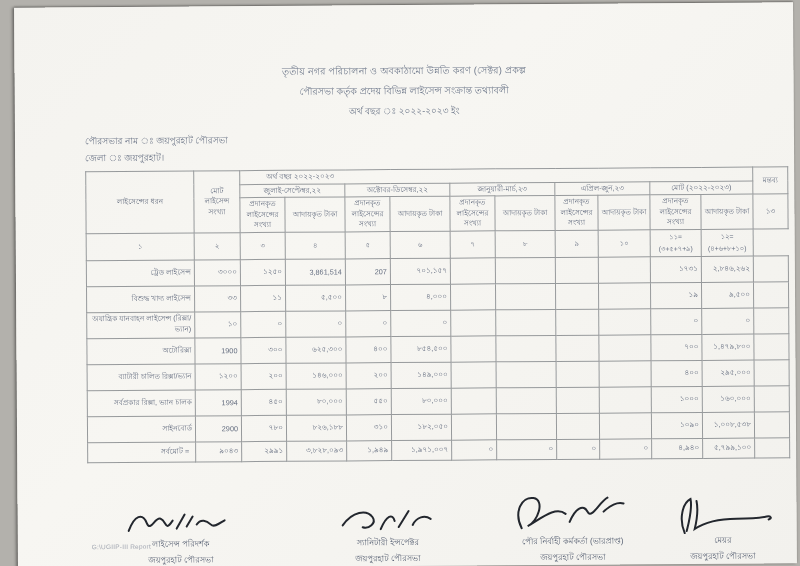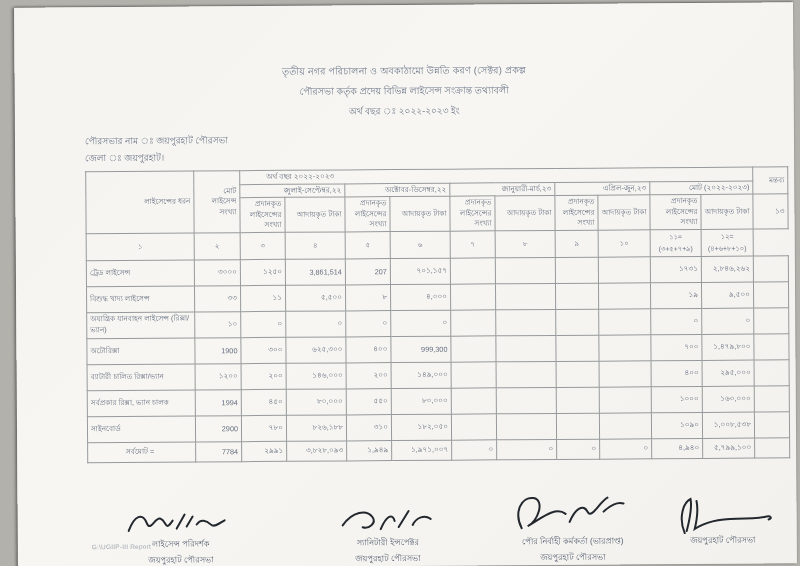--- a/index.html
+++ b/index.html
@@ -29,27 +29,27 @@
     font-size:7.3px;
     color:#656e80;
   }
   table.lic th, table.lic td {
     border:1px solid #979a9c;
     padding:1px 3px;
     vertical-align:middle;
     font-weight:normal;
     overflow:hidden;
   }
-  table.lic th { text-align:right; line-height:1.45; }
-  td.lbl { text-align:left; line-height:1.5; }
+  table.lic th { text-align:center; line-height:1.45; }
+  td.lbl { text-align:right; line-height:1.5; }
   td.num { text-align:right; }
   td.serial { text-align:center; font-size:6.8px; padding:1px 1px; }
   tr.data-row td { height:26px; }
   tr.total-row td { height:20px; }
-  tr.total-row td.lbl { text-align:center; padding-right:6px; }
+  tr.total-row td.lbl { text-align:right; padding-right:6px; }
   .year-head { text-align:left !important; padding-left:26px !important; }
 
   .sig-area { position:relative; margin:8px 0 0 70px; width:702px; height:100px; }
   .sig-block { position:absolute; text-align:center; font-size:8.2px; line-height:16px; color:#68718. }
   .sig-block { color:#68718a; }
   .sig-block .bold { color:#5a6375; }
   .sig-svg { display:block; margin:0 auto -4px auto; }
   .sig-svg path { fill:none; stroke:#23272e; stroke-width:2; stroke-linecap:round; }
   .footer-path { position:absolute; left:74px; bottom:18px; font-size:6.5px; color:#a3a8b2; letter-spacing:.2px; }
 </style>
@@ -172,21 +172,21 @@
           <td class="num">০</td>
           <td class="num">০</td>
           <td class="num"></td>
         </tr>
         <tr class="data-row">
           <td class="lbl">অটোরিক্সা</td>
           <td class="num">1900</td>
           <td class="num">৩০০</td>
           <td class="num">৬২৫,৩০০</td>
           <td class="num">৪০০</td>
-          <td class="num">999,300</td>
+          <td class="num">৮৫৪,৫০০</td>
           <td class="num"></td>
           <td class="num"></td>
           <td class="num"></td>
           <td class="num"></td>
           <td class="num">৭০০</td>
           <td class="num">১,৪৭৯,৮০০</td>
           <td class="num"></td>
         </tr>
         <tr class="data-row">
           <td class="lbl">ব্যাটারী চালিত রিক্সা/ভ্যান</td>
@@ -228,21 +228,21 @@
           <td class="num"></td>
           <td class="num"></td>
           <td class="num"></td>
           <td class="num"></td>
           <td class="num">১০৯০</td>
           <td class="num">১,০০৮,৫৩৮</td>
           <td class="num"></td>
         </tr>
         <tr class="total-row">
           <td class="lbl">সর্বমোট =</td>
-          <td class="num">7784</td>
+          <td class="num">৯০৪৩</td>
           <td class="num">২৯৯১</td>
           <td class="num">৩,৮২৮,০৯৩</td>
           <td class="num">১,৯৪৯</td>
           <td class="num">১,৯৭১,০০৭</td>
           <td class="num">০</td>
           <td class="num">০</td>
           <td class="num">০</td>
           <td class="num">০</td>
           <td class="num">৪,৯৪০</td>
           <td class="num">৫,৭৯৯,১০০</td>
@@ -272,18 +272,19 @@
       <svg class="sig-svg" width="130" height="50" viewBox="0 0 130 50">
         <path d="M14 40 C 6 24, 14 8, 26 10 C 38 12, 30 34, 20 38 C 34 30, 48 18, 58 26 M 62 34 C 68 20, 76 16, 80 24 C 84 32, 92 14, 100 10 M 96 24 C 102 18, 110 14, 116 16"></path>
       </svg>
       <div class="bold">পৌর নির্বাহী কর্মকর্তা (ভারপ্রাপ্ত)</div>
       <div class="bold">জয়পুরহাট পৌরসভা</div>
     </div>
     <div class="sig-block" style="left:565px; top:26px; width:140px;">
       <svg class="sig-svg" width="120" height="44" viewBox="0 0 120 44">
         <path d="M22 40 C 16 26, 20 10, 28 6 C 30 16, 26 30, 24 38 M 34 8 C 36 18, 34 28, 32 36 C 44 28, 58 26, 74 26 C 86 26, 96 26, 104 24 C 108 23, 110 26, 106 27"></path>
       </svg>
+      <div class="bold">মেয়র</div>
       <div class="bold">জয়পুরহাট পৌরসভা</div>
     </div>
   </div>
 
   <div class="footer-path">G:\UGIIP-III Report</div>
 </div>
 
 </body></html>

